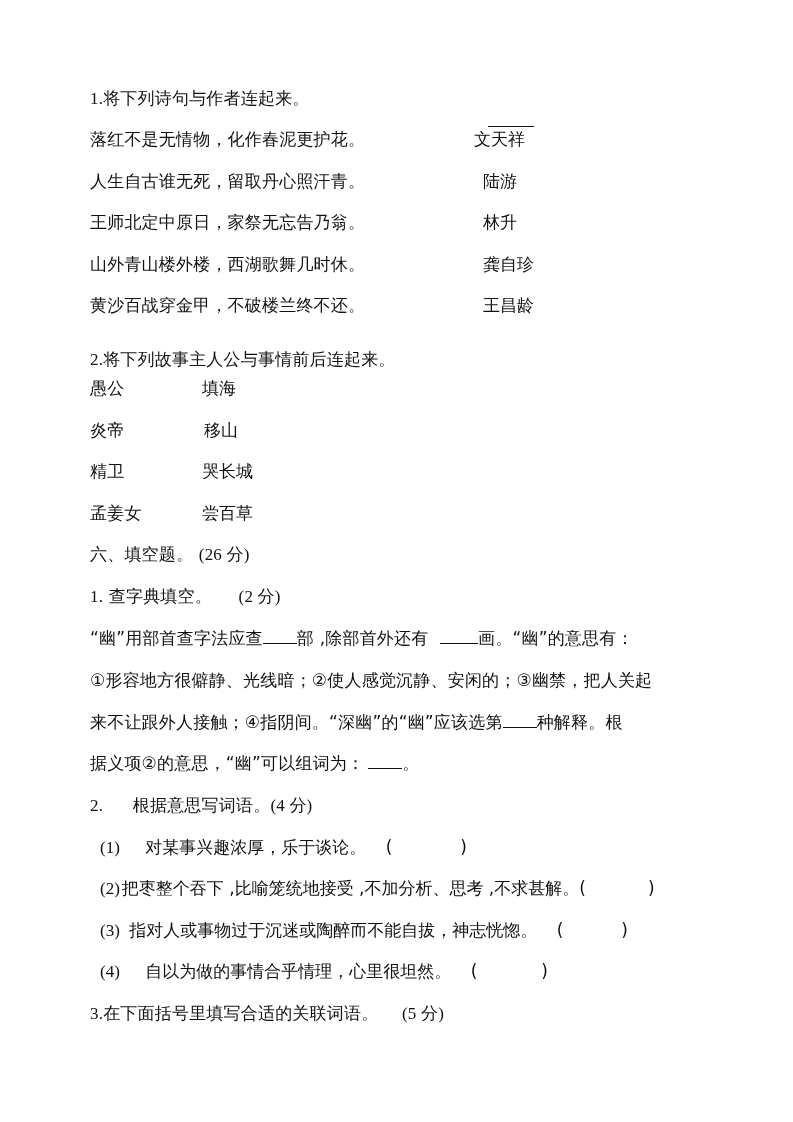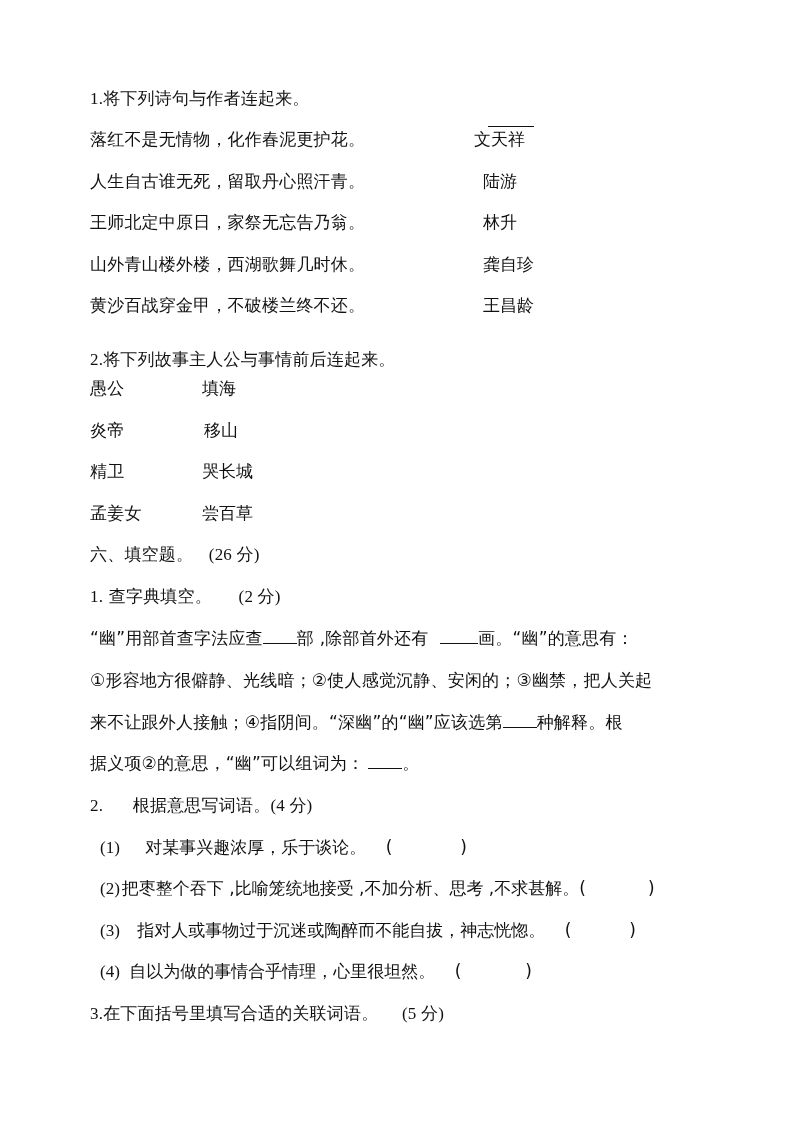--- a/index.html
+++ b/index.html
@@ -84,21 +84,21 @@
 <div class="line" style="top:460px;">精卫</div>
 <div class="line" style="top:502px;">孟姜女</div>
 
 <div class="author" style="left:202px; top:377px;">填海</div>
 <div class="author" style="left:204px; top:419px;">移山</div>
 <div class="author" style="left:202px; top:460px;">哭长城</div>
 <div class="author" style="left:202px; top:502px;">尝百草</div>
 
 <div class="line" style="top:543px;">
   <span>六、填空题。</span>
-  <span class="num" style="margin-left:10px;">(26 分)</span>
+  <span class="num" style="">(26 分)</span>
 </div>
 
 <div class="line" style="top:585px;">
   <span class="num">1.</span>
   <span style="">查字典填空。</span>
   <span class="num" style="margin-left:21px;">(2 分)</span>
 </div>
 
 <div class="line" style="top:627px; left:90px;">
   <span>“幽”用部首查字法应查</span><span class="blank" style="width:34px;"></span><span>部 ,除部首外还有 </span><span class="blank" style="width:38px; margin-left:6px;"></span><span>画。“幽”的意思有：</span>
@@ -124,26 +124,26 @@
   <span style="margin-left:20px;">对某事兴趣浓厚，乐于谈论。</span>
   <span style="margin-left:14px;">(</span><span class="paren-gap" style="width:68px;"></span><span>)</span>
 </div>
 
 <div class="sub" style="top:877px;">
   <span class="num">(2)</span><span style="margin-left:2px;">把枣整个吞下 ,比喻笼统地接受 ,不加分析、思考 ,不求甚解。</span><span>(</span><span class="paren-gap" style="width:62px;"></span><span>)</span>
 </div>
 
 <div class="sub" style="top:919px;">
   <span class="num">(3)</span>
-  <span style="margin-left:12px;">指对人或事物过于沉迷或陶醉而不能自拔，神志恍惚。</span>
+  <span style="margin-left:4px;">指对人或事物过于沉迷或陶醉而不能自拔，神志恍惚。</span>
   <span style="margin-left:14px;">(</span><span class="paren-gap" style="width:58px;"></span><span>)</span>
 </div>
 
 <div class="sub" style="top:960px;">
   <span class="num">(4)</span>
-  <span style="margin-left:4px;">自以为做的事情合乎情理，心里很坦然。</span>
+  <span style="margin-left:20px;">自以为做的事情合乎情理，心里很坦然。</span>
   <span style="margin-left:14px;">(</span><span class="paren-gap" style="width:64px;"></span><span>)</span>
 </div>
 
 <div class="line" style="top:1002px;">
   <span class="num">3.</span><span>在下面括号里填写合适的关联词语。</span>
   <span class="num" style="margin-left:18px;">(5 分)</span>
 </div>
 
 </body></html>

